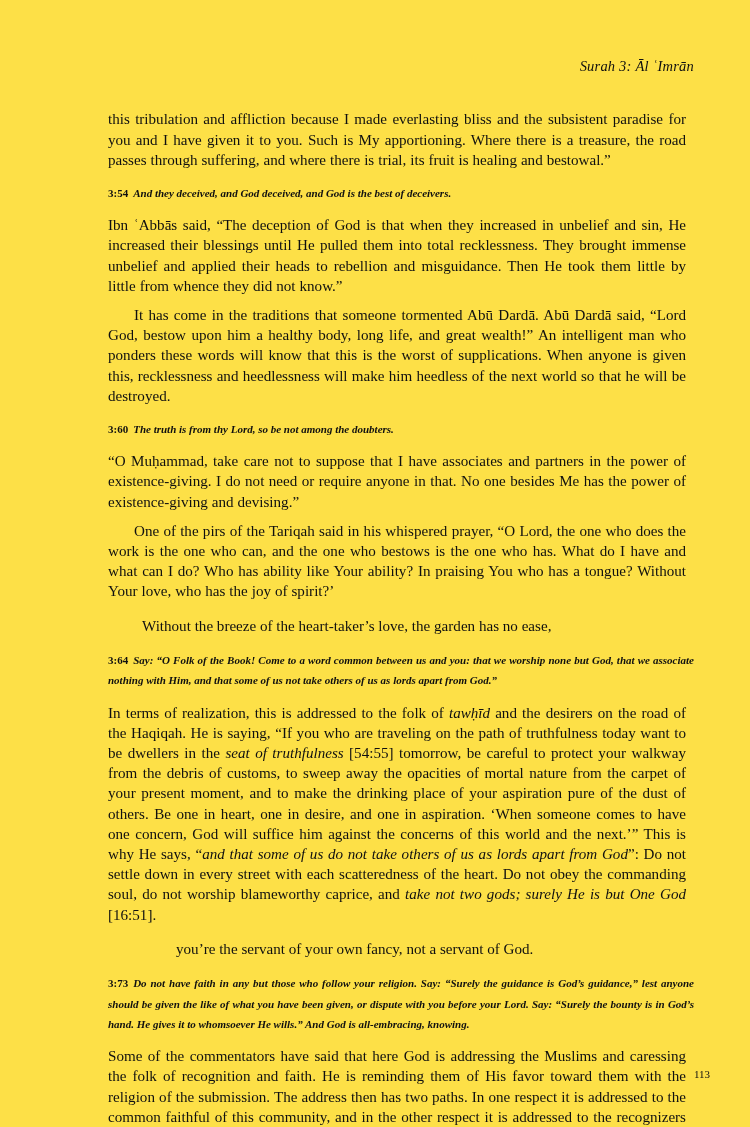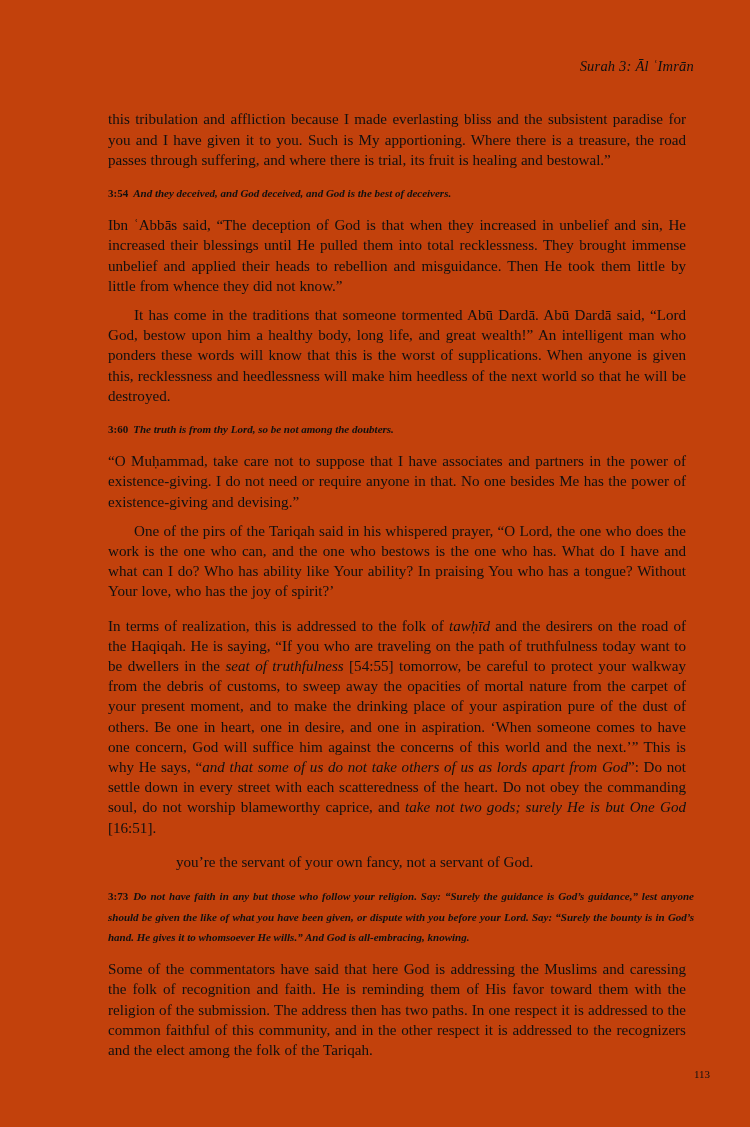--- a/index.html
+++ b/index.html
@@ -8,21 +8,21 @@
     background: #ffffff;
   }
   body {
     font-family: "Liberation Serif", "DejaVu Serif", serif;
     color: #101010;
   }
   #page {
     position: relative;
     width: 750px;
     height: 1127px;
-    background: #c2410c;
+    background: #fde047;
     overflow: hidden;
     box-sizing: border-box;
   }
   #content {
     position: absolute;
     left: 108px;
     top: 58px;
     width: 586px;
   }
   .running-head {
@@ -102,22 +102,26 @@
 
     <p class="verse-head">
       <span class="vnum">3:60</span><span>The truth is from thy Lord, so be not among the doubters.</span>
     </p>
 
     <p class="para">“O Muḥammad, take care not to suppose that I have associates and partners in the power of existence-giving. I do not need or require anyone in that.  No one besides Me has the power of existence-giving and devising.”</p>
 
     <p class="para indent">One of the pirs of the Tariqah said in his whispered prayer, “O Lord, the one who does the work is the one who can, and the one who bestows is the one who has.  What do I have and what can I do?  Who has ability like Your ability?  In praising You who has a tongue?  Without Your love, who has the joy of spirit?’</p>
 
     <div class="poem">
+      <div class="l1">Without the breeze of the heart-taker’s love, the garden has no ease,</div>
     </div>
 
+    <p class="verse-head">
+      <span class="vnum">3:64</span><span>Say:  “O Folk of the Book! Come to a word common between us and you: that we worship none but God, that we associate nothing with Him, and that some of us not take others of us as lords apart from God.”</span>
+    </p>
 
     <p class="para"><span>In terms of realization, this is addressed to the folk of </span><em>tawḥīd</em><span> and the desirers on the road of the Haqiqah.  He is saying, “If you who are traveling on the path of truthfulness today want to be dwellers in the </span><em>seat of truthfulness</em><span> [54:55] tomorrow, be careful to protect your walkway from the debris of customs, to sweep away the opacities of mortal nature from the carpet of your present moment, and to make the drinking place of your aspiration pure of the dust of others.  Be one in heart, one in desire, and one in aspiration. ‘When someone comes to have one concern, God will suffice him against the concerns of this world and the next.’”  This is why He says, “</span><em>and that some of us do not take others of us as lords apart from God</em><span>”:  Do not settle down in every street with each scatteredness of the heart. Do not obey the commanding soul, do not worship blameworthy caprice, and </span><em>take not two gods; surely He is but One God</em><span> [16:51].</span></p>
 
     <div class="poem">
       <div class="l2">you’re the servant of your own fancy, not a servant of God.</div>
     </div>
 
     <p class="verse-head">
       <span class="vnum">3:73</span><span>Do not have faith in any but those who follow your religion.  Say: “Surely the guidance is God’s guidance,” lest anyone should be given the like of what you have been given, or dispute with you before your Lord.  Say:  “Surely the bounty is in God’s hand.  He gives it to whomsoever He wills.”  And God is all-embracing, knowing.</span>
     </p>

